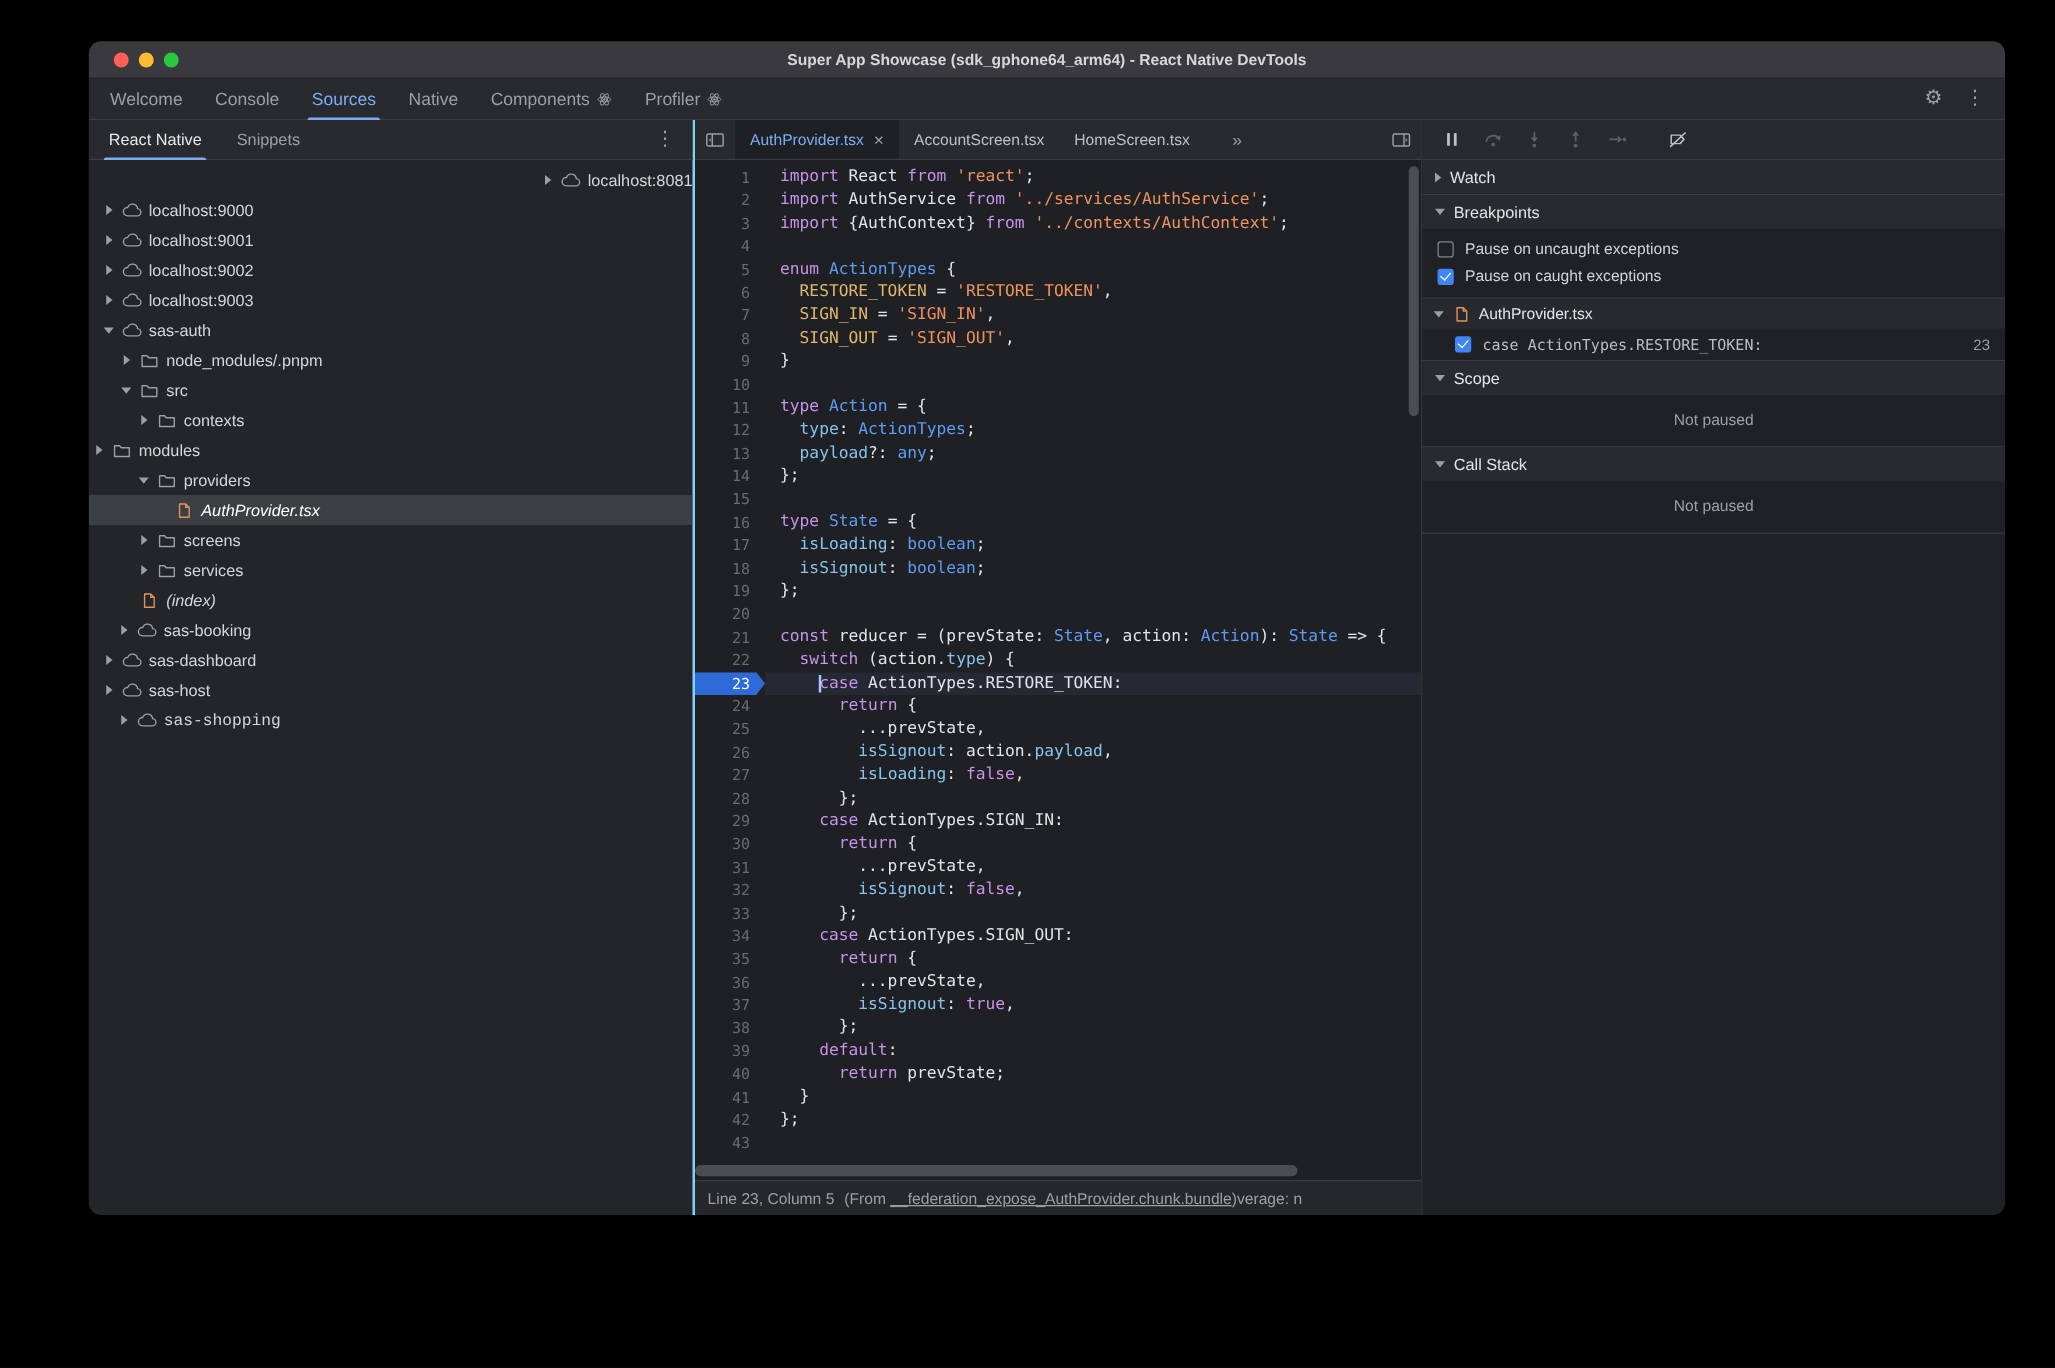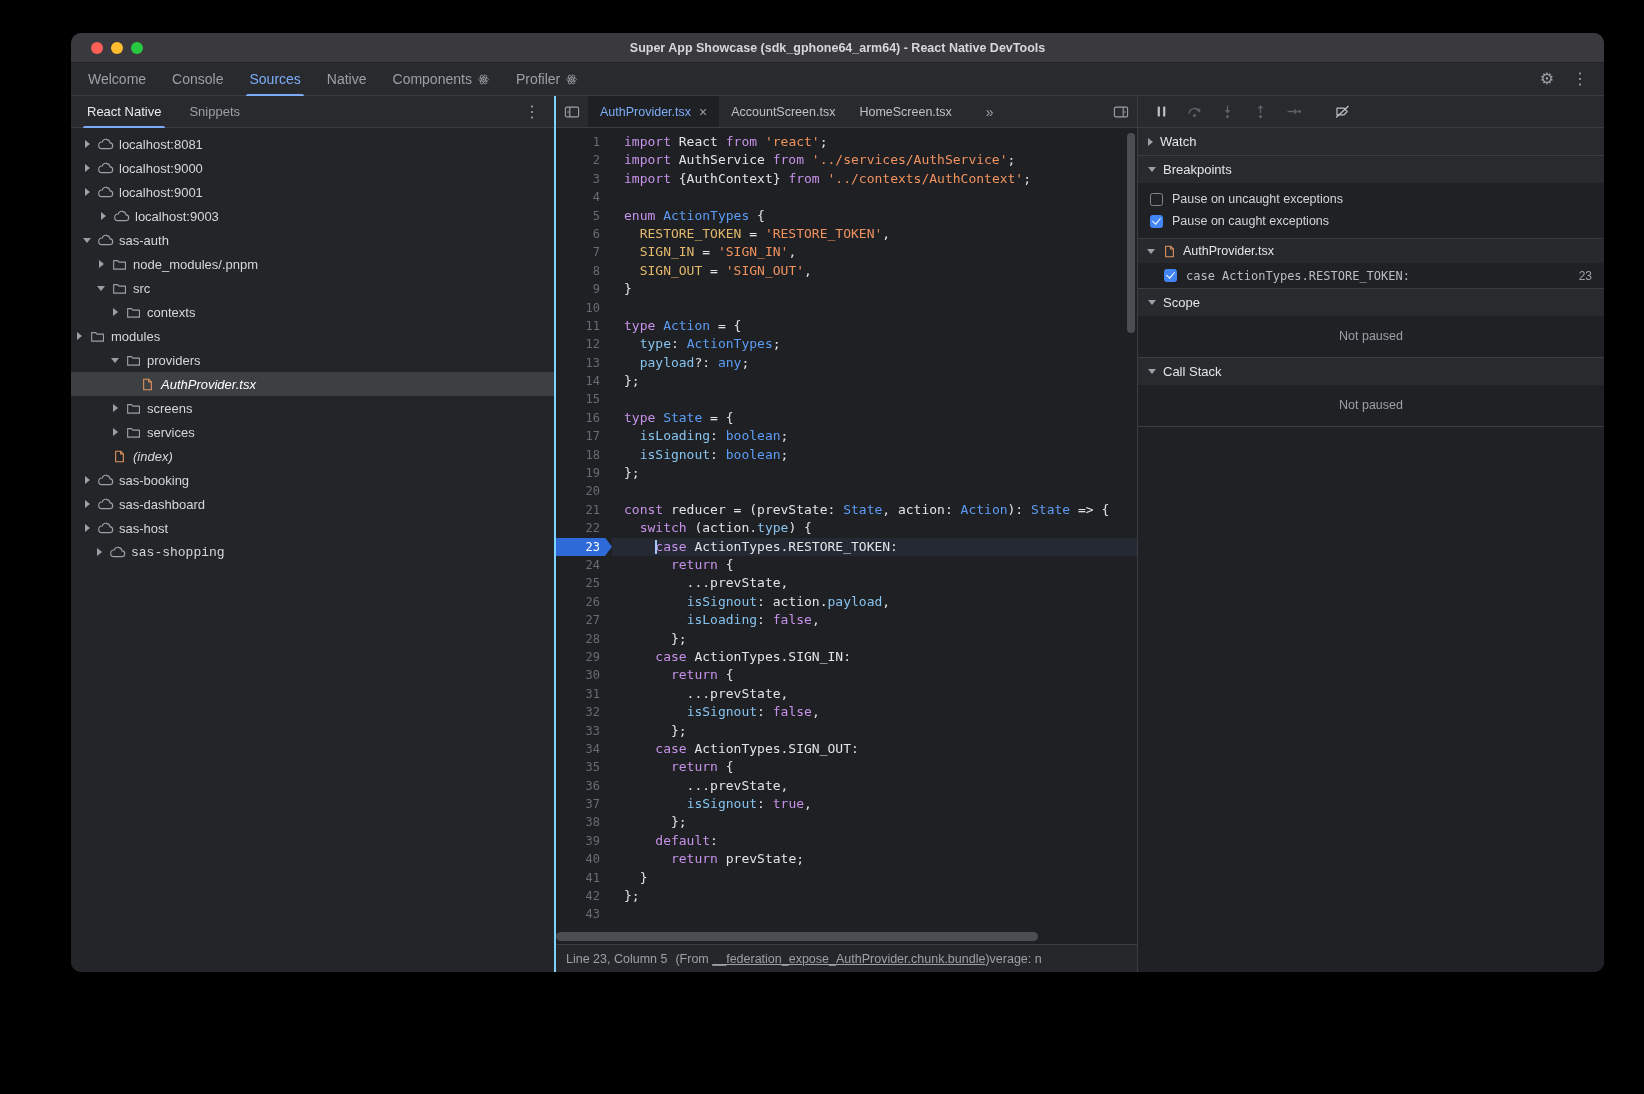--- a/index.html
+++ b/index.html
@@ -164,54 +164,65 @@
             <div class="nav-tab active">
               <span>React Native</span>
             </div>
             <div class="nav-tab">
               <span>Snippets</span>
             </div>
           </div>
         <span class="icon-btn nav-kebab">⋮</span>
       </div>
       <div class="tree" id="tree">
+          <div class="tree-row" style="padding-left: 8px; justify-content: flex-end;">
+            <span class="chev">
+              <span class="tri right"></span>
+            </span>
+            <span class="ticon cloud">
+              <svg viewBox="0 0 18 14" width="17" height="13">
+                <path d="M5.2 11.5h8.2a3.1 3.1 0 0 0 .5-6.2 4.4 4.4 0 0 0-8.5-1A3.3 3.3 0 0 0 5.2 11.5z" fill="none" stroke="currentColor" stroke-width="1.2" stroke-linejoin="round"></path>
+              </svg>
+            </span>
+            <span class="tlabel">localhost:8081</span>
+          </div>
           <div class="tree-row" style="padding-left: 8px;">
             <span class="chev">
               <span class="tri right"></span>
             </span>
             <span class="ticon cloud">
               <svg viewBox="0 0 18 14" width="17" height="13">
                 <path d="M5.2 11.5h8.2a3.1 3.1 0 0 0 .5-6.2 4.4 4.4 0 0 0-8.5-1A3.3 3.3 0 0 0 5.2 11.5z" fill="none" stroke="currentColor" stroke-width="1.2" stroke-linejoin="round"></path>
               </svg>
             </span>
-            <span class="tlabel">localhost:8081</span>
+            <span class="tlabel">localhost:9000</span>
           </div>
           <div class="tree-row" style="padding-left: 8px;">
             <span class="chev">
               <span class="tri right"></span>
             </span>
             <span class="ticon cloud">
               <svg viewBox="0 0 18 14" width="17" height="13">
                 <path d="M5.2 11.5h8.2a3.1 3.1 0 0 0 .5-6.2 4.4 4.4 0 0 0-8.5-1A3.3 3.3 0 0 0 5.2 11.5z" fill="none" stroke="currentColor" stroke-width="1.2" stroke-linejoin="round"></path>
               </svg>
             </span>
-            <span class="tlabel">localhost:9000</span>
+            <span class="tlabel">localhost:9001</span>
           </div>
           <div class="tree-row" style="padding-left: 8px;">
             <span class="chev">
               <span class="tri right"></span>
             </span>
             <span class="ticon cloud">
               <svg viewBox="0 0 18 14" width="17" height="13">
                 <path d="M5.2 11.5h8.2a3.1 3.1 0 0 0 .5-6.2 4.4 4.4 0 0 0-8.5-1A3.3 3.3 0 0 0 5.2 11.5z" fill="none" stroke="currentColor" stroke-width="1.2" stroke-linejoin="round"></path>
               </svg>
             </span>
-            <span class="tlabel">localhost:9001</span>
-          </div>
-          <div class="tree-row" style="padding-left: 8px; margin-left: 16px;">
+            <span class="tlabel">localhost:9002</span>
+          </div>
+          <div class="tree-row" style="padding-left: 8px;">
             <span class="chev">
               <span class="tri right"></span>
             </span>
             <span class="ticon cloud">
               <svg viewBox="0 0 18 14" width="17" height="13">
                 <path d="M5.2 11.5h8.2a3.1 3.1 0 0 0 .5-6.2 4.4 4.4 0 0 0-8.5-1A3.3 3.3 0 0 0 5.2 11.5z" fill="none" stroke="currentColor" stroke-width="1.2" stroke-linejoin="round"></path>
               </svg>
             </span>
             <span class="tlabel">localhost:9003</span>
           </div>
@@ -316,21 +327,21 @@
           <div class="tree-row" style="padding-left: 22px;">
             <span class="chev"></span>
             <span class="ticon file">
               <svg viewBox="0 0 12 14" width="11" height="13">
                 <path d="M1.8 1.2h5.4l3 3v8.6H1.8z" fill="none" stroke="currentColor" stroke-width="1.2" stroke-linejoin="round"></path>
                 <path d="M7.2 1.2v3h3" fill="none" stroke="currentColor" stroke-width="1.2"></path>
               </svg>
             </span>
             <span class="tlabel italic">(index)</span>
           </div>
-          <div class="tree-row" style="padding-left: 8px;">
+          <div class="tree-row" style="padding-left: 20px;">
             <span class="chev">
               <span class="tri right"></span>
             </span>
             <span class="ticon cloud">
               <svg viewBox="0 0 18 14" width="17" height="13">
                 <path d="M5.2 11.5h8.2a3.1 3.1 0 0 0 .5-6.2 4.4 4.4 0 0 0-8.5-1A3.3 3.3 0 0 0 5.2 11.5z" fill="none" stroke="currentColor" stroke-width="1.2" stroke-linejoin="round"></path>
               </svg>
             </span>
             <span class="tlabel">sas-booking</span>
           </div>

